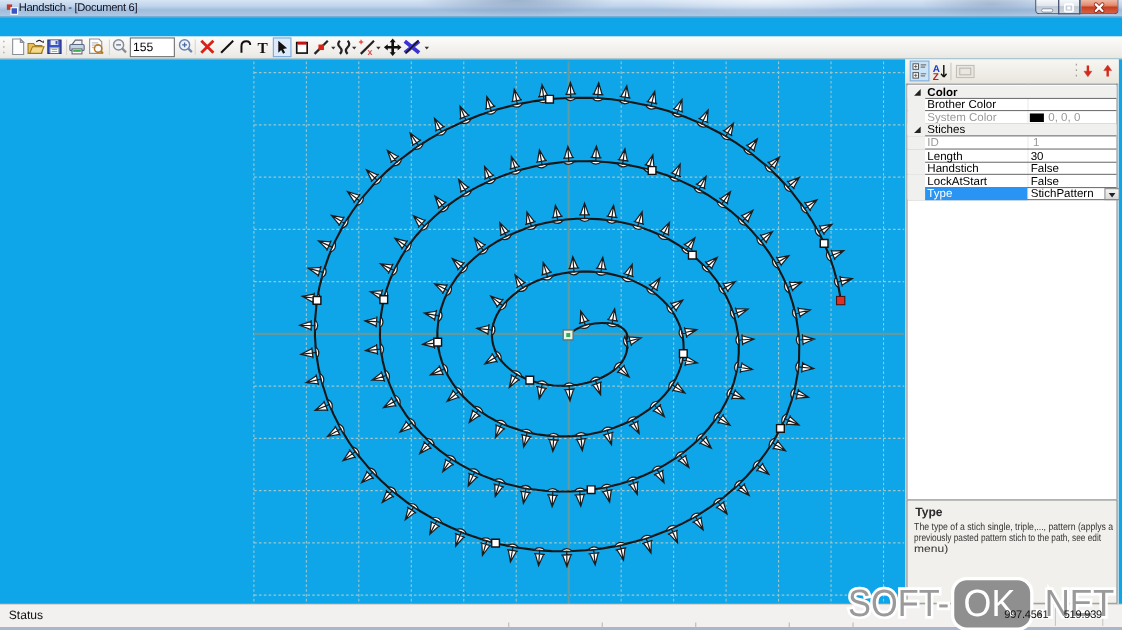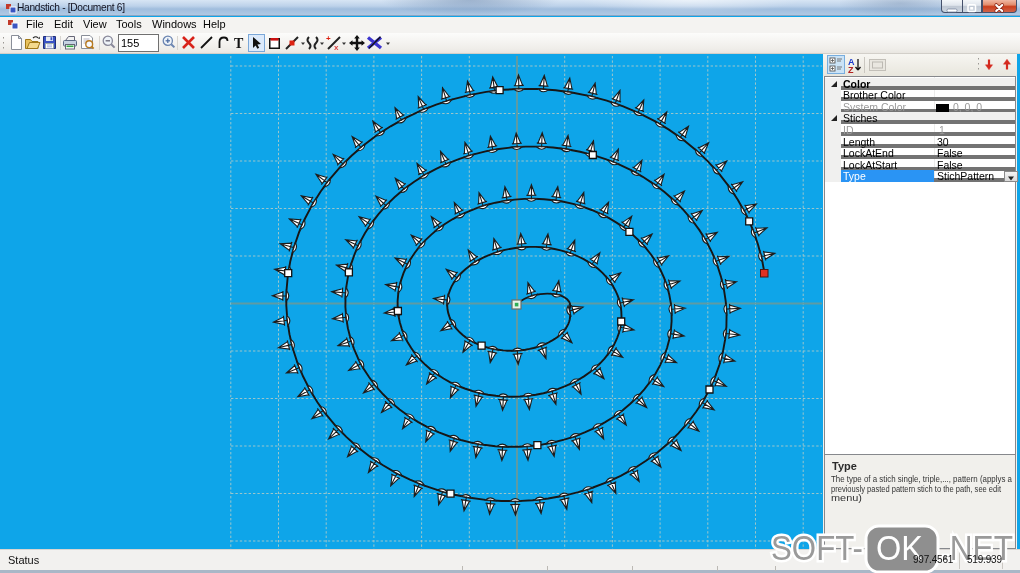--- a/index.html
+++ b/index.html
@@ -18,21 +18,21 @@
 
 #menu{left:0;top:17px;width:1020px;height:16px;background:#f4f3f1;font-size:11px;color:#060606}
 #menu span{position:absolute;top:1px}
 
 #tools{left:0;top:33px;width:1020px;height:21px;background:linear-gradient(#fcfcfb,#efede9 80%,#e9e6e1);border-bottom:1px solid #d2cfc9}
 
 #panel{left:823px;top:54px;width:194px;height:495px;background:#f3f2ee}
 #ptool{left:0;top:0;width:194px;height:22px;background:linear-gradient(#f7f6f2,#e8e6dd)}
 #pgrid{left:1px;top:22px;width:192px;height:378px;background:#fff;border:1px solid #86888c;border-bottom:none}
 #phelp{left:1px;top:400px;width:192px;height:95px;background:#f1f0ec;border:1px solid #86888c;font-size:9.5px;color:#2b2b2b}
-.prow{position:absolute;left:0;width:190px;height:12px;font-size:10.5px;line-height:12px;white-space:nowrap;border-bottom:4px solid #737373}
+.prow{position:absolute;left:0;width:190px;height:12px;font-size:10.5px;line-height:12px;white-space:nowrap;border-bottom:1px solid #737373}
 .cat{background:#f0f0ef;font-weight:bold}
 .gut{position:absolute;left:0;top:0;width:16px;height:12px;background:#f0f0ef}
 .pname{position:absolute;left:18px;top:0}
 .pval{position:absolute;left:111px;top:0}
 .grey{color:#9a9a9a}
 .tri{position:absolute;left:7px;top:3px;width:0;height:0;border-left:6px solid transparent;border-bottom:6px solid #222}
 
 #status{left:0;top:549px;width:1020px;height:38px;background:#f2f1ef;border-top:1px solid #d8d5d1;font-size:11px;color:#111}
 #bedge{left:0;top:570px;width:1020px;height:3px;background:#a9b7c7}
 .scell{position:absolute;top:2px;height:17px;border-left:1px solid #cac7c2}
@@ -54,32 +54,20 @@
         </svg></div>
  <div id="bmax" class="wbtn abs"><svg width="18" height="12">
           <rect x="5" y="2.8" width="7.5" height="6.8" rx="1" fill="none" stroke="#fff" stroke-width="1.5"></rect>
           <rect x="7.2" y="5" width="3" height="2.6" fill="#fff"></rect>
         </svg></div>
  <div id="bclose" class="wbtn abs"><svg width="33" height="12">
           <path d="M13.2,3 L19.2,9 M19.2,3 L13.2,9" stroke="#8a2718" stroke-width="3.6" stroke-linecap="round"></path>
           <path d="M13.2,3 L19.2,9 M19.2,3 L13.2,9" stroke="#fff" stroke-width="2.1" stroke-linecap="round"></path>
         </svg></div>
 </div>
-<div id="menu" class="abs">
- <svg class="abs" style="left:8px;top:2px" width="12" height="11">
-        <rect x="0" y="1" width="5" height="5" fill="#c23a2a"></rect>
-        <rect x="4" y="4" width="6" height="6" fill="#3a55c2" stroke="#fff" stroke-width="1"></rect>
-      </svg>
- <span style="left:26px">File</span>
-      <span style="left:54px">Edit</span>
-      <span style="left:83px">View</span>
-      <span style="left:116px">Tools</span>
-      <span style="left:152px">Windows</span>
-      <span style="left:203px">Help</span>
-</div>
 <div id="tools" class="abs">
 <svg width="1020" height="20" style="position:absolute;left:0;top:0">
  <g fill="none" stroke="#9a9792" stroke-width="1">
           <path d="M3.5,4v2m0,3v2m0,3v2" stroke-dasharray="1.5,1.5"></path>
         </g>
 
  <g transform="translate(10,2)">
           <path d="M1.5,0.5 h7 l3,3 v11 h-10 z" fill="#fff" stroke="#8a8f99"></path>
           <path d="M8.5,0.5 l3,3 h-3 z" fill="#d8dde6" stroke="#8a8f99"></path>
         </g>
@@ -244,21 +232,21 @@
           <span class="pname grey">ID</span>
           <span class="pval grey" style="left:114px">1</span>
         </div>
 <div class="prow" style="top:58.5px">
           <div class="gut"></div>
           <span class="pname">Length</span>
           <span class="pval" style="left:112px">30</span>
         </div>
 <div class="prow" style="top:70.1px">
           <div class="gut"></div>
-          <span class="pname">LockAtEnd</span>
+          <span class="pname">Handstich</span>
           <span class="pval" style="left:112px">False</span>
         </div>
 <div class="prow" style="top:81.7px">
           <div class="gut"></div>
           <span class="pname">LockAtStart</span>
           <span class="pval" style="left:112px">False</span>
         </div>
 <div class="prow" style="top:93.3px">
           <div class="gut"></div>
           <div style="position:absolute;left:16px;top:0;width:93px;height:12px;background:#2a94f4"></div>

